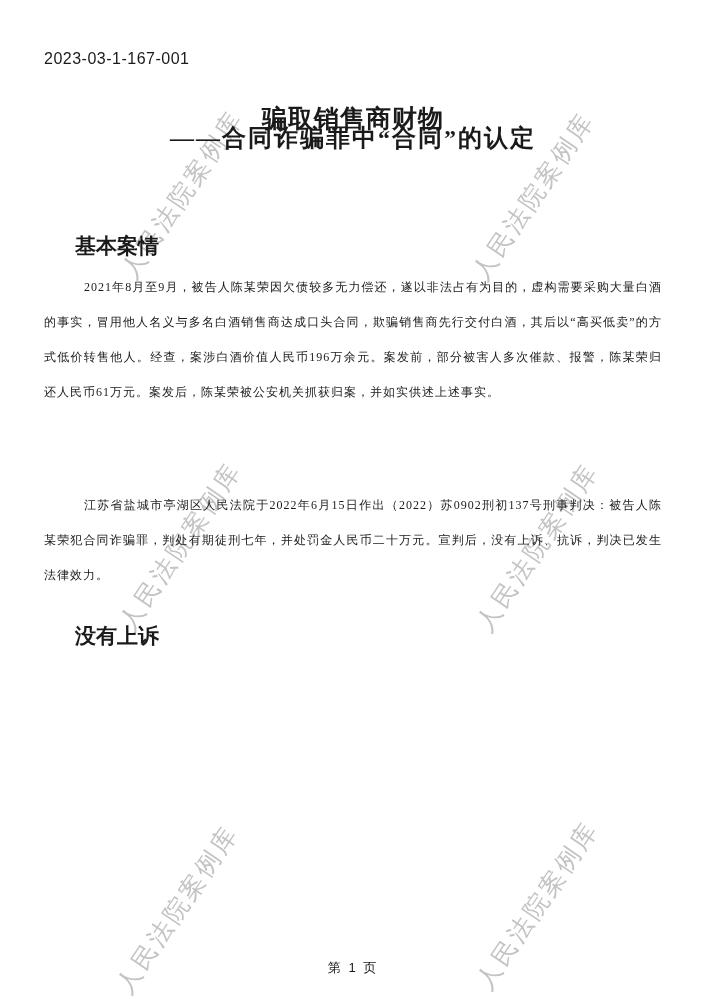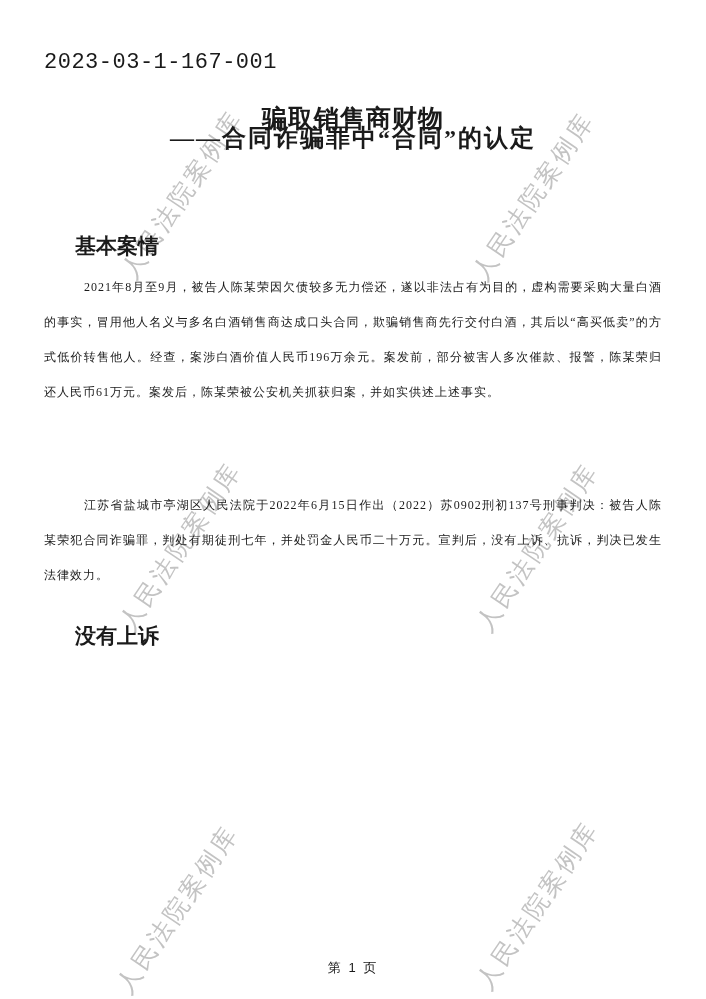--- a/index.html
+++ b/index.html
@@ -31,22 +31,22 @@
   .w2 { left: 533px; top: 196px; }
   .w3 { left: 180px; top: 546px; }
   .w4 { left: 537px; top: 547px; }
   .w5 { left: 177px; top: 909px; }
   .w6 { left: 537px; top: 905px; }
   
   .content { position: absolute; inset: 0; z-index: 1; }
   .doc-number {
     position: absolute;
     left: 44px; top: 50px;
-    font-family: Liberation Mono, monospace;
-    font-size: 22px;
+    font-family: Liberation Sans, sans-serif;
+    font-size: 16px;
     letter-spacing: 0.5px;
     text-align: center;
   }
   .title {
     position: absolute;
     left: 0; right: 0; top: 85px;
     text-align: center;
     font-family: "Liberation Sans", "DejaVu Sans", sans-serif;
     font-weight: bold;
     font-size: 25px;

